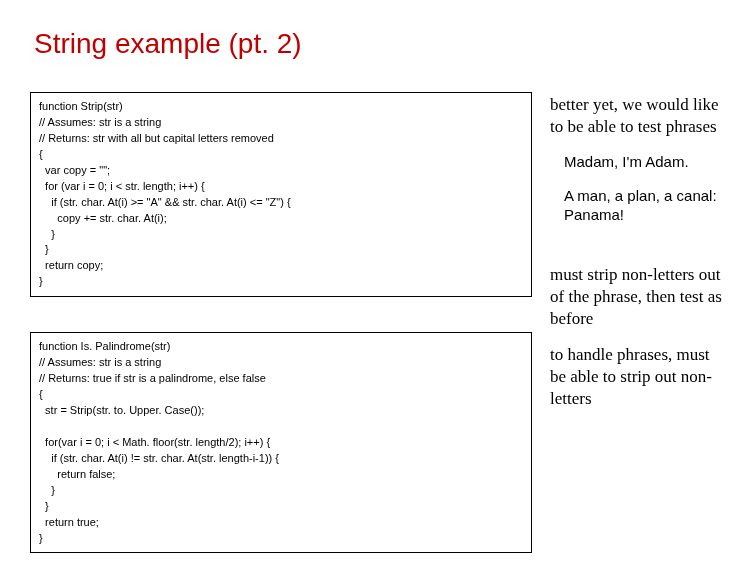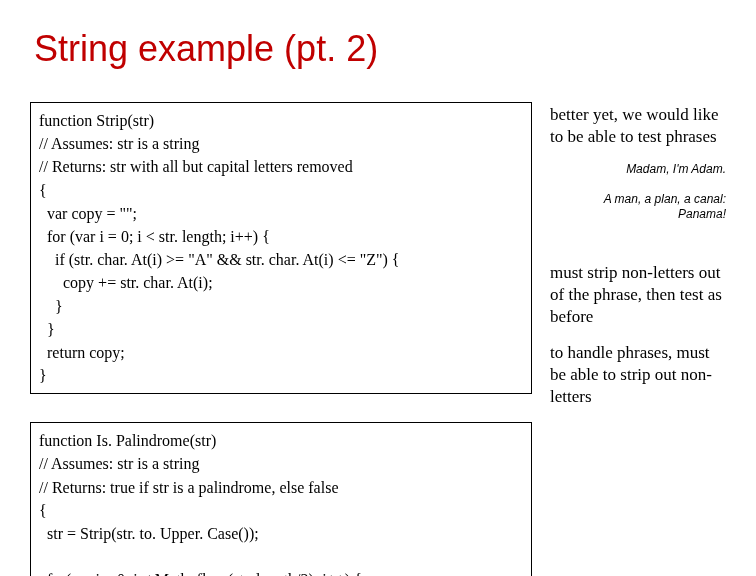--- a/index.html
+++ b/index.html
@@ -10,57 +10,55 @@
     body {
       width: 756px;
       height: 576px;
       background: #ffffff;
       font-family: Arial, Helvetica, sans-serif;
       padding: 28px 30px 20px 30px;
       position: relative;
     }
     .title {
       color: #c00000;
-      font-size: 36px;
+      font-size: 28px;
       font-weight: normal;
       margin-bottom: 32px;
       margin-left: 4px;
     }
     .content {
       display: flex;
       gap: 18px;
     }
     .code-column {
       flex: 0 0 502px;
     }
     .code-box {
       border: 1px solid #000000;
       padding: 6px 8px;
-      font-family: Liberation Serif, serif;
-      font-size: 16px;
+      font-family: Liberation Sans, sans-serif;
+      font-size: 11px;
       line-height: 1.45;
       white-space: pre;
-      margin-bottom: 28px;
+      margin-bottom: 35px;
     }
     .side-column {
       flex: 1;
       font-size: 17px;
       line-height: 1.3;
       padding-top: 2px;
     }
     .side-block {
       margin-bottom: 14px;
       font-family: Liberation Serif, serif;
     }
     .side-italic {
-      font-style: italic;
       padding-left: 14px;
       margin-bottom: 14px;
-      font-size: 12px;
-      text-align: right;
+      font-size: 15px;
     }
   </style>
 </head>
 <body>
 
 <h1 class="title">String example (pt. 2)</h1>
 
 <div class="content">
   <div class="code-column">
     <div class="code-box">function Strip(str)

